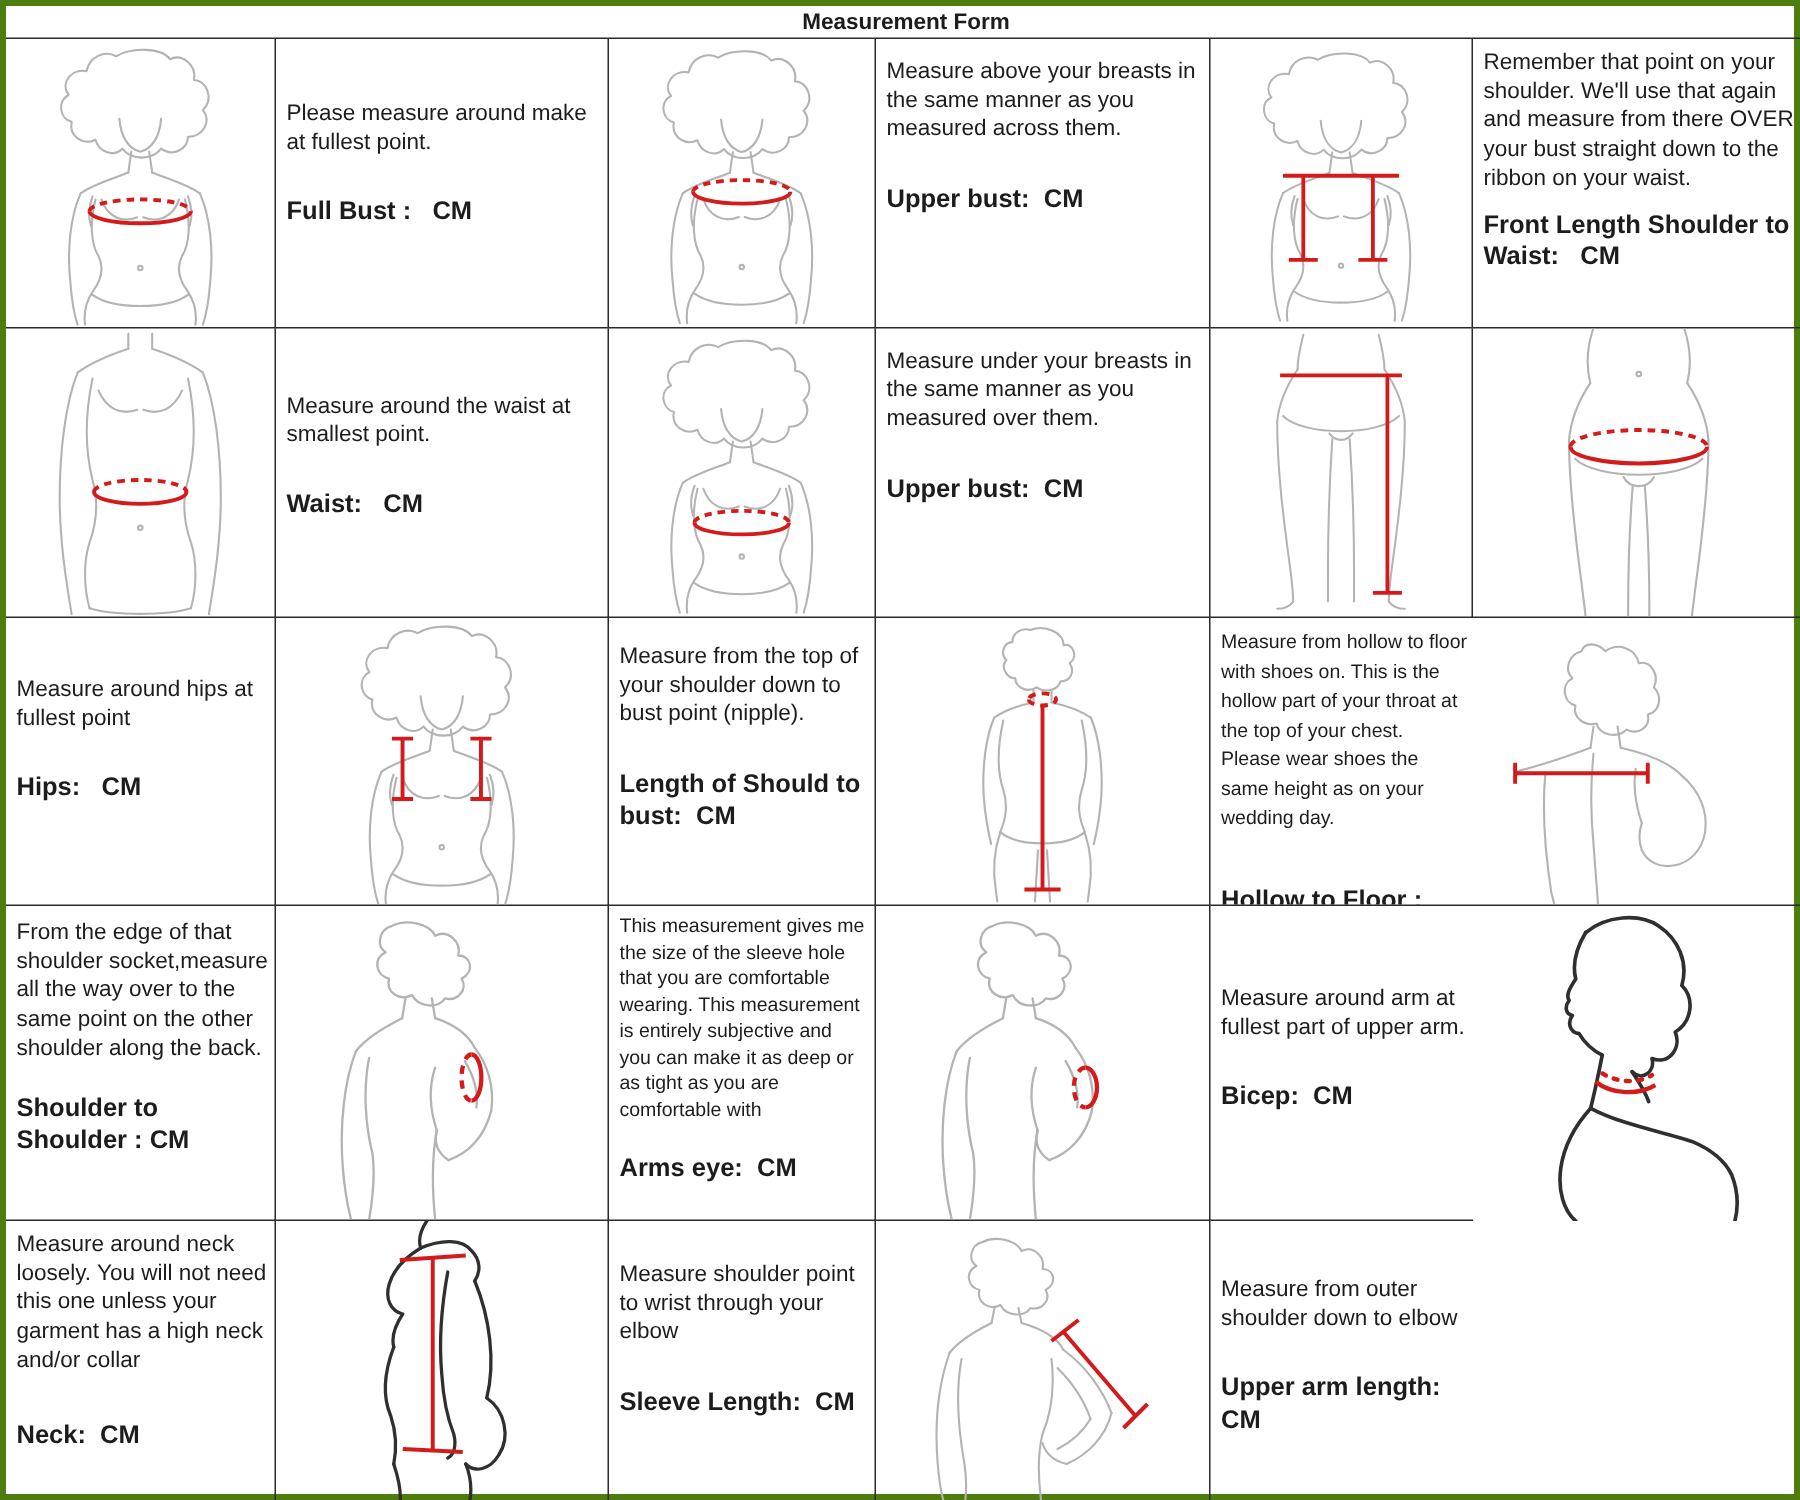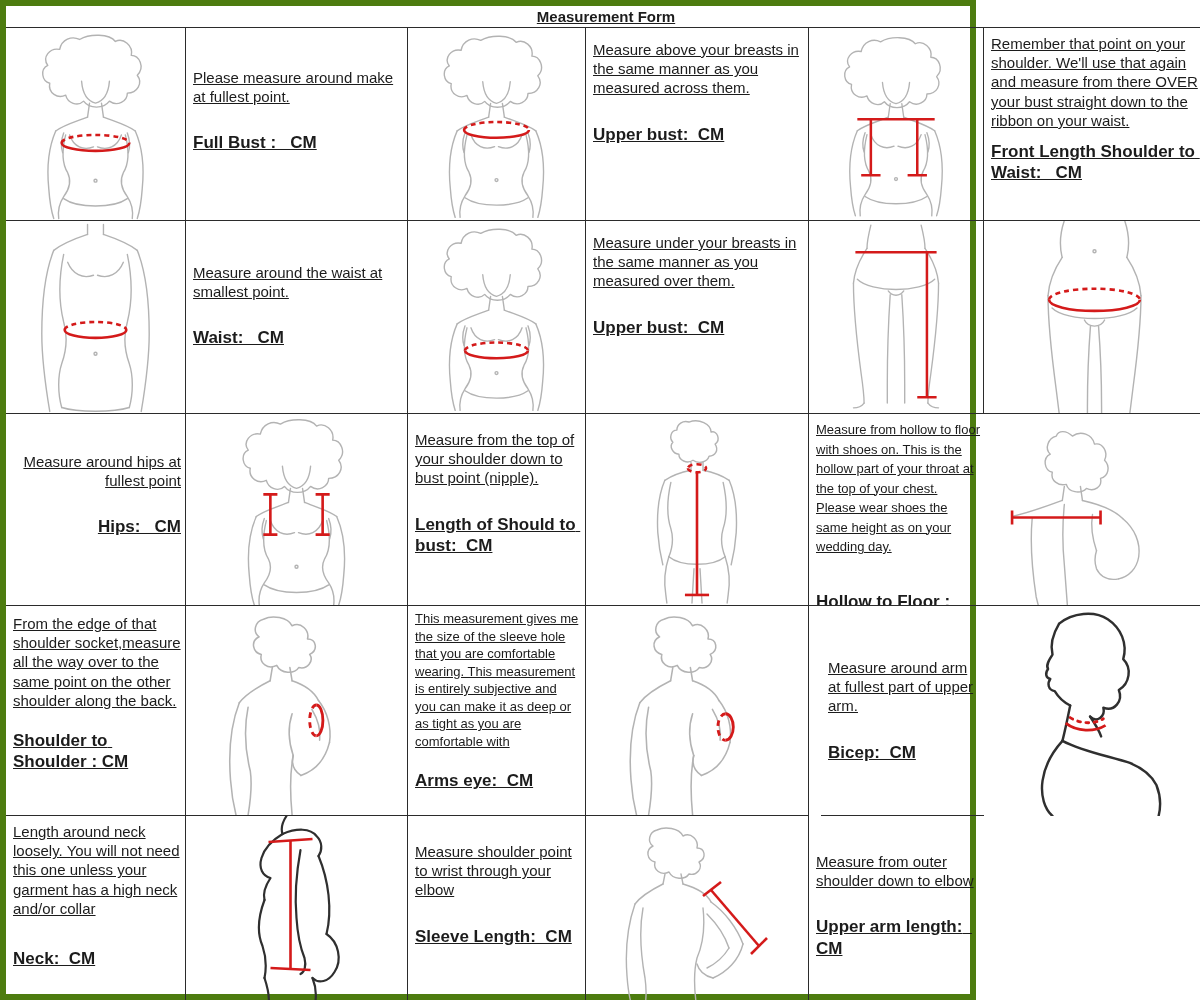--- a/index.html
+++ b/index.html
@@ -1,39 +1,39 @@
 <!DOCTYPE html>
 <html><head>
 <meta charset="utf-8">
 <style>
   html,body{margin:0;padding:0;background:#fff;}
   body{width:1200px;height:1000px;font-family:"Liberation Sans",sans-serif;color:#1c1c1c;}
   .form{display:grid;grid-template-columns:180px 222px 178px 223px 175px 222px;
         grid-template-rows:22px 193px 193px 192px 210px 190px;
-        width:976px;height:1000px;box-sizing:border-box;border:6px solid #4d7c0f;text-decoration:underline;}
+        width:1200px;height:1000px;box-sizing:border-box;border:4px solid #4d7c0f;}
   .hdr{grid-column:1/-1;border-bottom:1px solid #2b2b2b;text-align:center;
        font-weight:bold;font-size:15px;line-height:21px;}
   .cell{border-right:1px solid #2b2b2b;border-bottom:1px solid #2b2b2b;
         box-sizing:border-box;overflow:hidden;}
   .lastcol{border-right:none;}
   .lastrow{border-bottom:none;}
   .tcell{padding:0 4px 0 7px;}
   .body-text{font-size:15px;line-height:1.28;}
   .small .body-text{font-size:13px;}
   .lh15 .body-text{line-height:1.5;}
   .lh135 .body-text{line-height:1.35;}
   .label{font-weight:bold;font-size:17px;line-height:1.25;white-space:pre-wrap;margin-top:26px;}
   .mt0 .label{margin-top:11px;}
   .mt20 .label{margin-top:20px;}
   .mt30 .label{margin-top:30px;}
   .mt34 .label{margin-top:34px;}
   .pt4{padding-top:4px;}  .pt6{padding-top:6px;}  .pt8{padding-top:8px;}
   .pt12{padding-top:12px;} .pt16{padding-top:16px;} .pt26{padding-top:26px;}
-  .pt36{padding-top:36px;} .pt38{padding-top:38px;text-align:right;} .pt40{padding-top:40px;}
-  .pt42{padding-top:42px;} .pt52{padding-top:52px;margin-left:12px;}
+  .pt36{padding-top:36px;} .pt38{padding-top:38px;} .pt40{padding-top:40px;}
+  .pt42{padding-top:42px;} .pt52{padding-top:52px;}
   .fig{display:block;width:100%;height:100%;}
   .sk path,.sk circle{fill:none;stroke:#b3b3b3;stroke-width:1.4;stroke-linecap:round;stroke-linejoin:round;}
   .dark path{fill:none;stroke:#2f2f2f;stroke-width:2.2;stroke-linecap:round;stroke-linejoin:round;}
   .red path{fill:none;stroke:#d41a1a;stroke-width:2.6;stroke-linecap:butt;}
   .red path.dash{stroke-dasharray:5,4;}
   .red path.dots{stroke-dasharray:2.5,5;stroke-linecap:round;}
 </style>
 </head>
 <body>
 
@@ -322,21 +322,21 @@
   <div class="cell lastrow">
     <svg class="fig" viewBox="0 0 180 190">
       <use href="#fig-profile"></use>
       <g class="red">
           <path d="M64,106 C74,114 90,114 100,108"></path>
           <path class="dots" d="M68,101 C78,107 90,107 98,102"></path>
         </g>
     </svg>
   </div>
   <div class="cell tcell pt6 mt30 lastrow">
-    <div class="body-text">Length around neck loosely. You will not need this one unless your garment has a high neck and/or collar</div>
+    <div class="body-text">Measure around neck loosely. You will not need this one unless your garment has a high neck and/or collar</div>
     <div class="label">Neck:  CM</div>
   </div>
   <div class="cell lastrow">
     <svg class="fig" viewBox="0 0 180 190">
       <use href="#fig-side"></use>
       <g class="red">
           <path d="M62,26 L106,23"></path>
           <path d="M84,25 L84,152"></path>
           <path d="M64,152 L104,154"></path>
         </g>

